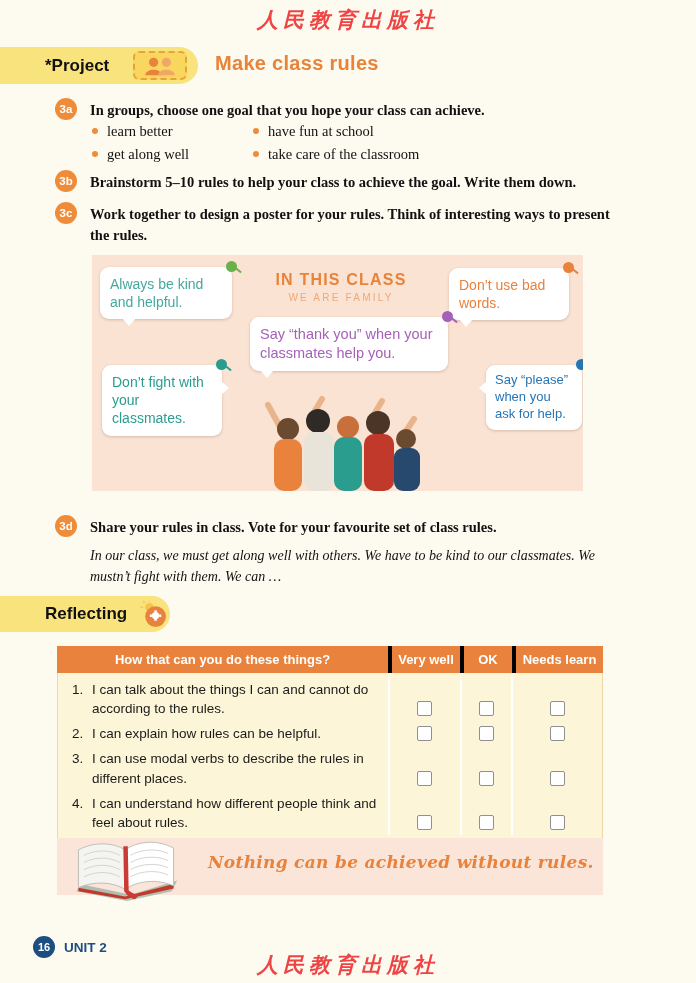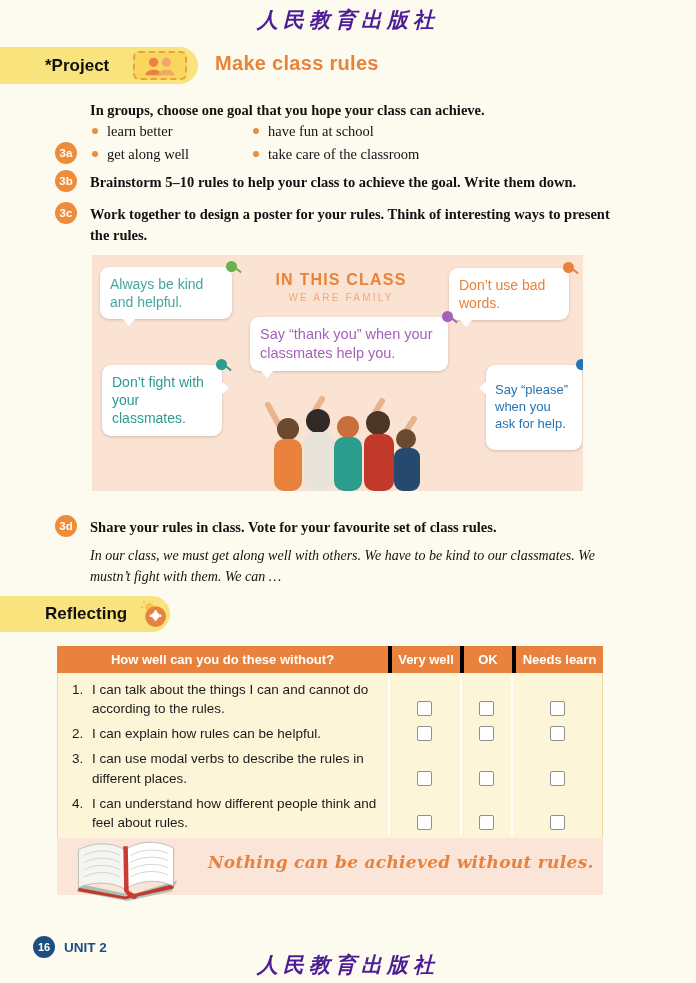--- a/index.html
+++ b/index.html
@@ -1,21 +1,21 @@
 <!DOCTYPE html>
 <html><head>
 <meta charset="utf-8">
 <style>
   html,body{margin:0;padding:0;}
   body{background:#e9e7dd;}
   .page{position:relative;width:696px;height:983px;background:#fdfbf0;overflow:hidden;
         font-family:"Liberation Serif",serif;color:#111;}
 
   
-  .logo{position:absolute;left:0;right:0;text-align:center;color:#4c1d95;
+  .logo{position:absolute;left:0;right:0;text-align:center;color:#ef4444;
         font-family:"DejaVu Sans",sans-serif;font-weight:bold;font-style:italic;
         font-size:21px;letter-spacing:5px;}
   .logo-top{top:6px;}
   .logo-bottom{top:951px;}
 
   
   .pill{position:absolute;left:0;background:#f8e37c;border-radius:0 19px 19px 0;
         display:flex;align-items:center;}
   .project-pill{top:47px;width:198px;height:37px;}
   .pill-label{margin-left:45px;font-family:"Liberation Sans",sans-serif;
@@ -118,21 +118,21 @@
       <svg width="38" height="22" viewBox="0 0 40 24">
         <circle cx="13" cy="8" r="5" fill="#e8823c"></circle>
         <path d="M4 22 C4 14 22 14 22 22 Z" fill="#e8823c"></path>
         <circle cx="27" cy="8" r="5" fill="#f0a868"></circle>
         <path d="M18 22 C18 14 36 14 36 22 Z" fill="#f0a868"></path>
       </svg>
     </span>
   </div>
   <div class="page-title">Make class rules</div>
 
-  <span class="badge" style="left:55px;top:98px;margin-top:44px;">3a</span>
+  <span class="badge" style="left:55px;top:98px;">3a</span>
   <div class="task nowrap" style="top:100px;">In groups, choose one goal that you hope your class can achieve.</div>
 
   <div class="bullet" style="left:92px;top:123px;">
     <span class="dot"></span><span>learn better</span>
   </div>
   <div class="bullet" style="left:92px;top:146px;">
     <span class="dot"></span><span>get along well</span>
   </div>
   <div class="bullet" style="left:253px;top:123px;">
     <span class="dot"></span><span>have fun at school</span>
@@ -166,21 +166,21 @@
     <div class="bubble tail-r" style="left:10px;top:110px;width:100px;color:#2a9d8f;">
       <span class="pin" style="background:#2a9d8f;"></span>
       <span>Don’t fight with your classmates.</span>
     </div>
 
     <div class="bubble tail-bl" style="left:158px;top:62px;width:178px;color:#a561b8;font-size:14.5px;">
       <span class="pin" style="background:#a561b8;"></span>
       <span>Say “thank you” when your classmates help you.</span>
     </div>
 
-    <div class="bubble tail-l" style="left:394px;top:110px;width:78px;color:#2575b5;font-size:13px;padding:17px 9px;">
+    <div class="bubble tail-l" style="left:394px;top:110px;width:78px;color:#2575b5;font-size:13px;padding:7px 9px;">
       <span class="pin" style="background:#2575b5;"></span>
       <span>Say “please” when you ask for help.</span>
     </div>
 
     <svg class="kids" viewBox="0 0 180 96">
       <path d="M30 32 L18 10" stroke="#e8b48c" stroke-width="6" stroke-linecap="round"></path>
       <path d="M60 24 L72 4" stroke="#e8b48c" stroke-width="6" stroke-linecap="round"></path>
       <path d="M120 26 L132 6" stroke="#e8b48c" stroke-width="6" stroke-linecap="round"></path>
       <path d="M152 42 L164 24" stroke="#e8b48c" stroke-width="6" stroke-linecap="round"></path>
       <circle cx="38" cy="34" r="11" fill="#6b4a2f"></circle>
@@ -210,21 +210,21 @@
       <circle cx="15" cy="14" r="3.5" fill="#fff"></circle>
       <rect x="13.8" y="9" width="2.4" height="2" fill="#fff"></rect>
       <rect x="13.8" y="17" width="2.4" height="2" fill="#fff"></rect>
       <rect x="9.5" y="13" width="2" height="2.4" fill="#fff"></rect>
       <rect x="18.5" y="13" width="2" height="2.4" fill="#fff"></rect>
     </svg>
   </div>
 
   <div class="table">
     <div class="thead">
-      <div class="th th-q">How well can you do these without?</div>
+      <div class="th th-q">How that can you do these things?</div>
       <div class="th th-vw">Very well</div>
       <div class="th th-ok">OK</div>
       <div class="th th-nw">Needs learn</div>
     </div>
     <div class="tbody">
 
       <div class="trow">
         <div class="cell-text">
           <span class="cell-num">1.</span>
           <span>I can talk about the things I can and cannot do according to the rules.</span>

